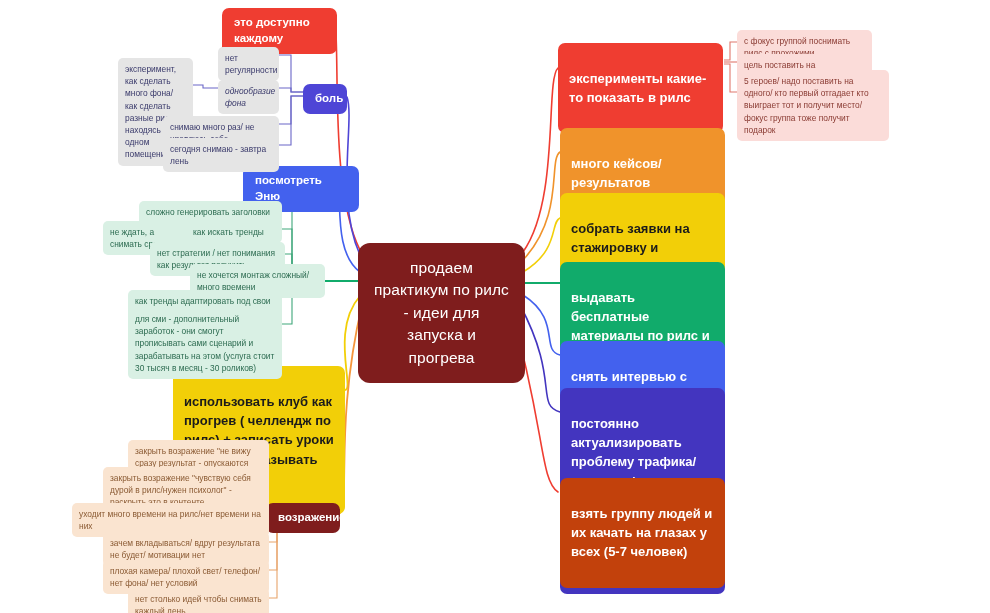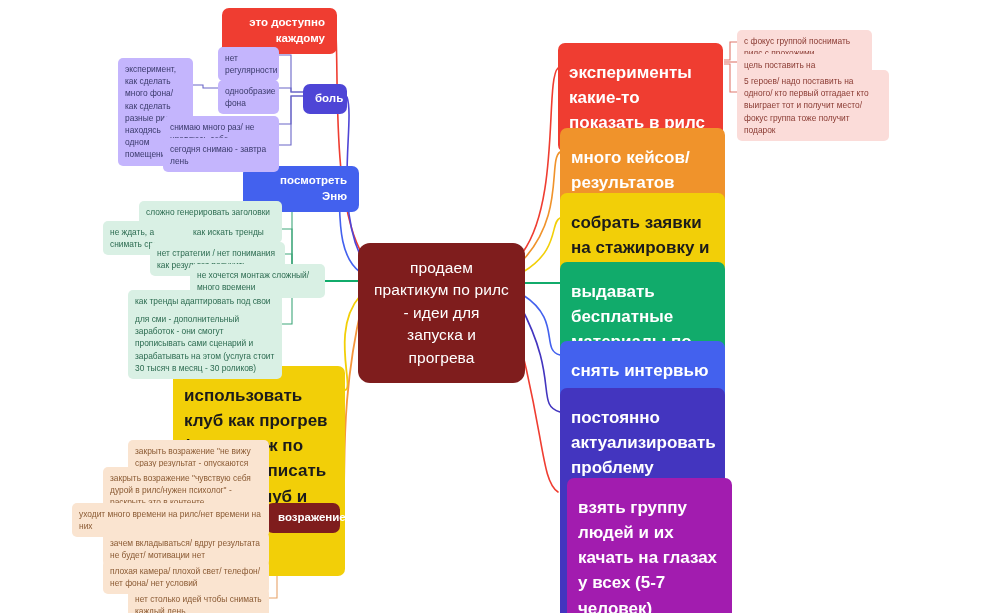--- a/index.html
+++ b/index.html
@@ -11,31 +11,31 @@
   .node{position:absolute;box-sizing:border-box;border-radius:7px;}
 
   
   .central{background:#7f1d1d;color:#ffffff;border-radius:12px;
            font-size:15.5px;line-height:1.45;font-weight:500;
            padding:14px 16px;text-align:center;letter-spacing:.1px;}
 
   
   .lvl1{color:#ffffff;font-size:11.5px;line-height:1.38;font-weight:600;
         padding:7px 12px;text-align:left;border-radius:7px;}
-  .lvl1.center-txt{text-align:right;}
+  .lvl1.center-txt{text-align:left;}
 
   
-  .card{color:#ffffff;font-size:17px;line-height:1.48;font-weight:600;
-        padding:17px 11px;border-radius:7px;}
+  .card{color:#ffffff;font-size:13px;line-height:1.48;font-weight:600;
+        padding:26px 11px;border-radius:7px;}
 
   
   .sub{font-size:8.4px;line-height:1.45;font-weight:500;
        padding:5px 7px;border-radius:5px;}
 
-  .sub.violet{background:#c4b5fd;color:#3a3a6b;}
+  .sub.violet{background:#e5e5e5;color:#3a3a6b;}
   .sub.pink{background:#fbdcd9;color:#8a3b33;}
   .sub.mint{background:#d9f0e4;color:#2c6b50;}
   .sub.peach{background:#fae4d0;color:#8a5a33;}
 </style>
 </head>
 <body>
 
 <div id="canvas">
 
   <svg class="edges" viewBox="0 0 990 613">
@@ -110,21 +110,21 @@
 
   <div class="node lvl1 center-txt" style="left:243px;top:166px;width:116px;background:#4361ee;">посмотреть Эню</div>
 
   <div class="node lvl1 center-txt" style="left:226px;top:268px;width:55px;background:#11ab6b;">запрос</div>
 
   <div class="node card" style="left:173px;top:366px;width:172px;background:#f2cf08;color:#1b1b1b;">использовать клуб как прогрев ( челлендж по рилс) + записать уроки в клуб и показывать это в блоге</div>
 
   <div class="node lvl1 center-txt" style="left:266px;top:503px;width:74px;background:#7f1d1d;">возражение</div>
 
   <div class="node sub violet" style="left:218px;top:47px;width:61px;">нет регулярности</div>
-  <div class="node sub violet" style="left:218px;top:80px;width:61px;">однообразие фона</div>
+  <div class="node sub violet" style="left:218px;top:80px;width:61px;font-style:italic;">однообразие фона</div>
   <div class="node sub violet" style="left:118px;top:58px;width:75px;">эксперимент, как сделать много фона/ как сделать разные рилс, находясь в одном помещени</div>
   <div class="node sub violet" style="left:163px;top:116px;width:116px;">снимаю много раз/ не нравлюсь себе</div>
   <div class="node sub violet" style="left:163px;top:138px;width:116px;">сегодня снимаю - завтра лень</div>
 
   <div class="node sub mint" style="left:139px;top:201px;width:143px;">сложно генерировать заголовки в рилс</div>
   <div class="node sub mint" style="left:186px;top:221px;width:96px;">как искать тренды</div>
   <div class="node sub mint" style="left:103px;top:221px;width:88px;">не ждать, а снимать сразу</div>
   <div class="node sub mint" style="left:150px;top:242px;width:135px;">нет стратегии / нет понимания как результат получить</div>
   <div class="node sub mint" style="left:150px;top:264px;width:135px;margin-left:40px;">не хочется монтаж сложный/ много времени</div>
   <div class="node sub mint" style="left:128px;top:290px;width:154px;">как тренды адаптировать под свои ниши</div>
@@ -146,15 +146,15 @@
   <div class="node card" style="left:560px;top:128px;width:165px;background:#f0932b;">много кейсов/результатов транслировать в постах/сторис/рилс/рассылках</div>
 
   <div class="node card" style="left:560px;top:193px;width:165px;background:#f2cf08;color:#1b1b1b;">собрать заявки на стажировку и показать им что мол смотрите сколько проектов готовых с вами работать</div>
 
   <div class="node card" style="left:560px;top:262px;width:165px;background:#11ab6b;">выдавать бесплатные материалы по рилс и постепенно создать потребность в изучении этой темы</div>
 
   <div class="node card" style="left:560px;top:341px;width:165px;background:#4361ee;">снять интервью с теми, у кого получилось и сделали результат</div>
 
   <div class="node card" style="left:560px;top:388px;width:165px;background:#4335bf;">постоянно актуализировать проблему трафика/клиентов/ показать чем мой продукт отличается от других (бизнес подход/воронка)</div>
 
-  <div class="node card" style="left:560px;top:478px;width:165px;background:#a21caf;margin-left:7px;">взять группу людей и их качать на глазах у всех (5-7 человек)</div>
+  <div class="node card" style="left:560px;top:478px;width:165px;background:#c2410c;">взять группу людей и их качать на глазах у всех (5-7 человек)</div>
 
 </div>
 
 </body></html>

